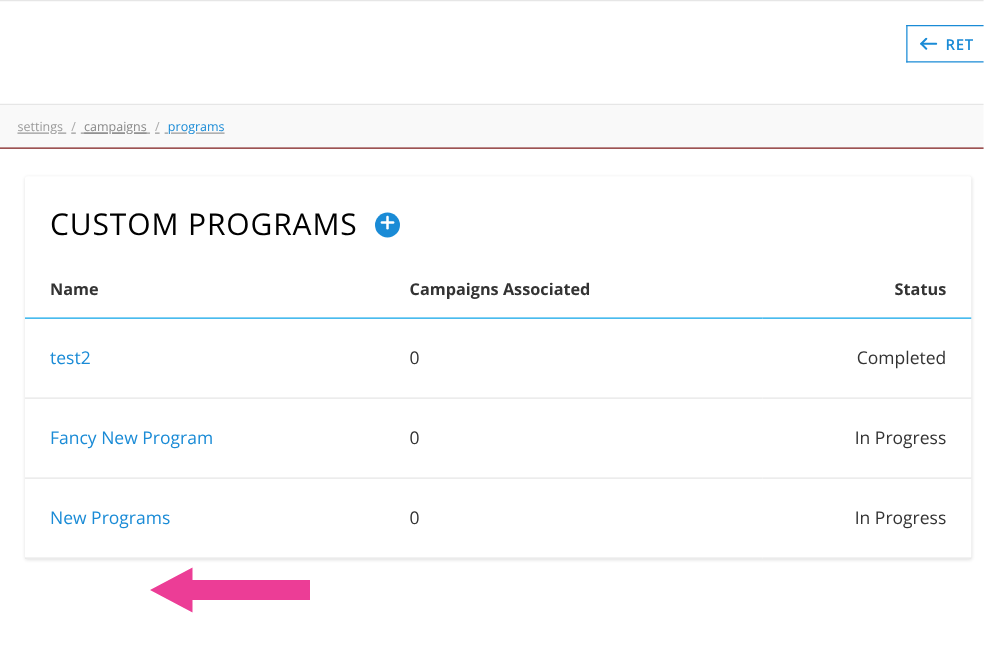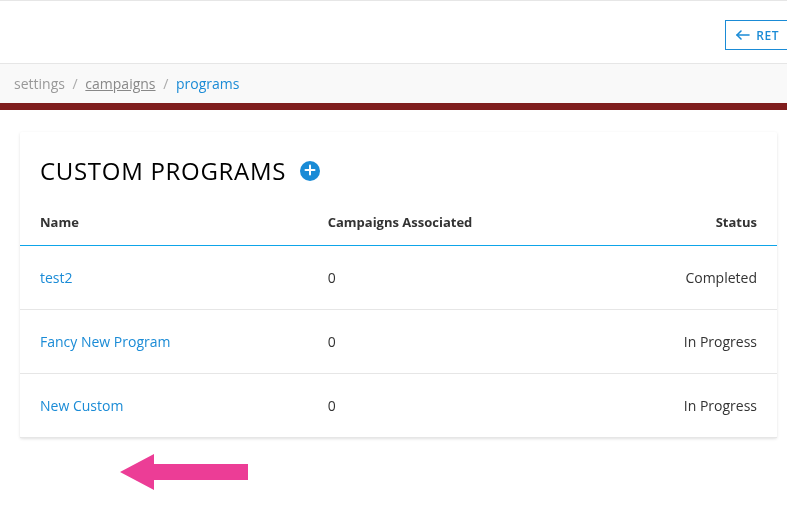--- a/index.html
+++ b/index.html
@@ -7,21 +7,21 @@
     font-family: "Open Sans", "Helvetica Neue", Arial, sans-serif;
     background: #fff;
     color: #333;
     font-size: 14px;
     width: 787px;
     height: 522px;
     overflow: hidden;
     position: relative;
   }
   .topbar {
-    height: 64px;
+    height: 84px;
     border-top: 1px solid #e6e6e6;
     border-bottom: 1px solid #e6e6e6;
     display: flex;
     align-items: center;
     justify-content: flex-end;
     padding-right: 0;
   }
   .ret-btn {
     position: absolute;
     right: 0;
@@ -35,24 +35,25 @@
     letter-spacing: 0.5px;
     padding: 0 8px 0 10px;
     display: flex;
     align-items: center;
     gap: 6px;
     border-right: none;
   }
   .ret-btn svg { stroke: #1a8bd6; }
   .breadcrumb {
     padding: 10px 14px;
-    font-size: 14px;
+    font-size: 10px;
     color: #999;
     background: #f9f9f9;
-    border-bottom: 7px solid #7f1d1d;
+    border-bottom: 1px solid #7f1d1d;
+    text-decoration: underline;
   }
   .breadcrumb .bc-link {
     color: #888;
     text-decoration: underline;
     cursor: pointer;
   }
   .breadcrumb .bc-current {
     color: #1a8bd6;
   }
   .breadcrumb .sep { color: #aaa; margin: 0 4px; }
@@ -178,21 +179,21 @@
         <td class="name-cell"><a>test2</a></td>
         <td class="col-campaigns">0</td>
         <td class="col-status">Completed</td>
       </tr>
       <tr>
         <td class="name-cell"><a>Fancy New Program</a></td>
         <td class="col-campaigns">0</td>
         <td class="col-status">In Progress</td>
       </tr>
       <tr>
-        <td class="name-cell"><a>New Custom</a></td>
+        <td class="name-cell"><a>New Programs</a></td>
         <td class="col-campaigns">0</td>
         <td class="col-status">In Progress</td>
       </tr>
     </tbody>
   </table>
 </div>
 
 <svg class="arrow-annot" width="130" height="50" viewBox="0 0 130 50">
   <defs>
     <filter id="none"></filter>

